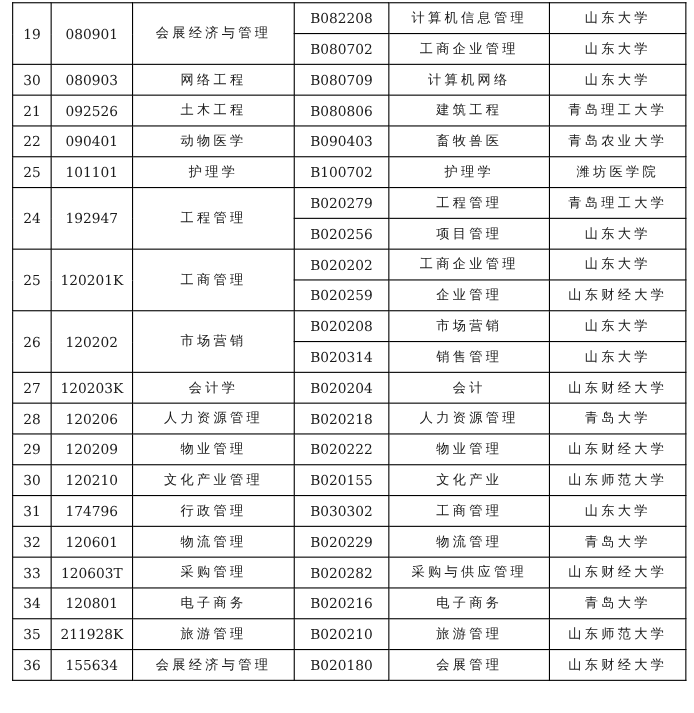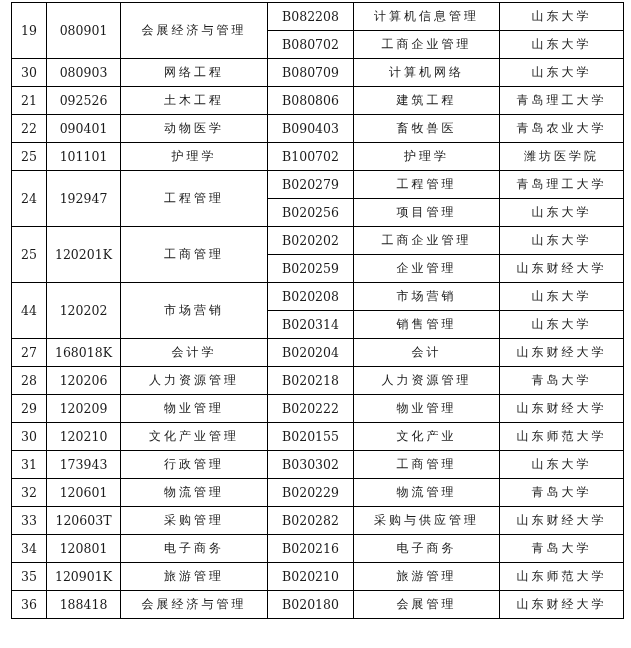--- a/index.html
+++ b/index.html
@@ -111,35 +111,35 @@
         <td class="num">B020202</td>
         <td class="cn">工商企业管理</td>
         <td class="cn">山东大学</td>
       </tr>
       <tr>
         <td class="num">B020259</td>
         <td class="cn">企业管理</td>
         <td class="cn">山东财经大学</td>
       </tr>
       <tr>
-        <td class="num" rowspan="2">44</td>
+        <td class="num" rowspan="2">26</td>
         <td class="num" rowspan="2">120202</td>
         <td class="cn" rowspan="2">市场营销</td>
         <td class="num">B020208</td>
         <td class="cn">市场营销</td>
         <td class="cn">山东大学</td>
       </tr>
       <tr>
         <td class="num">B020314</td>
         <td class="cn">销售管理</td>
         <td class="cn">山东大学</td>
       </tr>
       <tr>
         <td class="num">27</td>
-        <td class="num">168018K</td>
+        <td class="num">120203K</td>
         <td class="cn">会计学</td>
         <td class="num">B020204</td>
         <td class="cn">会计</td>
         <td class="cn">山东财经大学</td>
       </tr>
       <tr>
         <td class="num">28</td>
         <td class="num">120206</td>
         <td class="cn">人力资源管理</td>
         <td class="num">B020218</td>
@@ -157,21 +157,21 @@
       <tr>
         <td class="num">30</td>
         <td class="num">120210</td>
         <td class="cn">文化产业管理</td>
         <td class="num">B020155</td>
         <td class="cn">文化产业</td>
         <td class="cn">山东师范大学</td>
       </tr>
       <tr>
         <td class="num">31</td>
-        <td class="num">173943</td>
+        <td class="num">174796</td>
         <td class="cn">行政管理</td>
         <td class="num">B030302</td>
         <td class="cn">工商管理</td>
         <td class="cn">山东大学</td>
       </tr>
       <tr>
         <td class="num">32</td>
         <td class="num">120601</td>
         <td class="cn">物流管理</td>
         <td class="num">B020229</td>
@@ -189,28 +189,28 @@
       <tr>
         <td class="num">34</td>
         <td class="num">120801</td>
         <td class="cn">电子商务</td>
         <td class="num">B020216</td>
         <td class="cn">电子商务</td>
         <td class="cn">青岛大学</td>
       </tr>
       <tr>
         <td class="num">35</td>
-        <td class="num">120901K</td>
+        <td class="num">211928K</td>
         <td class="cn">旅游管理</td>
         <td class="num">B020210</td>
         <td class="cn">旅游管理</td>
         <td class="cn">山东师范大学</td>
       </tr>
       <tr>
         <td class="num">36</td>
-        <td class="num">188418</td>
+        <td class="num">155634</td>
         <td class="cn">会展经济与管理</td>
         <td class="num">B020180</td>
         <td class="cn">会展管理</td>
         <td class="cn">山东财经大学</td>
       </tr>
     </tbody>
 </table>
 
 </body></html>

